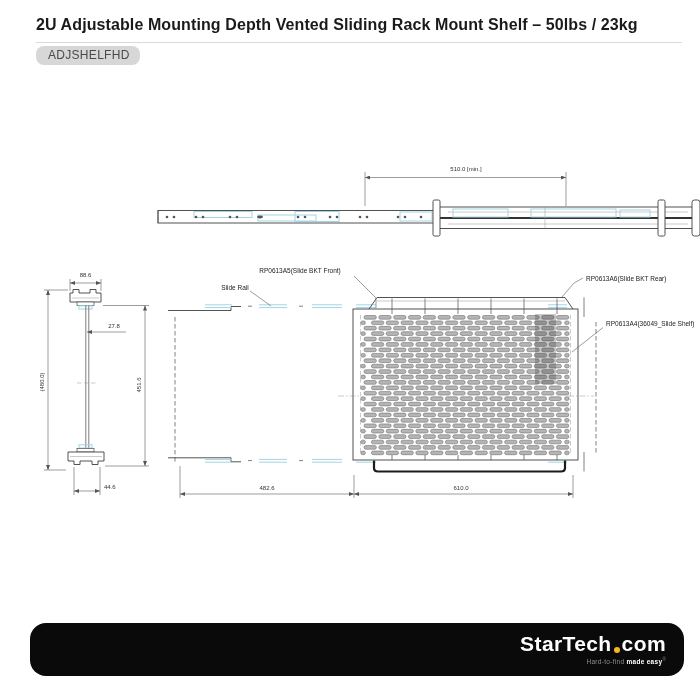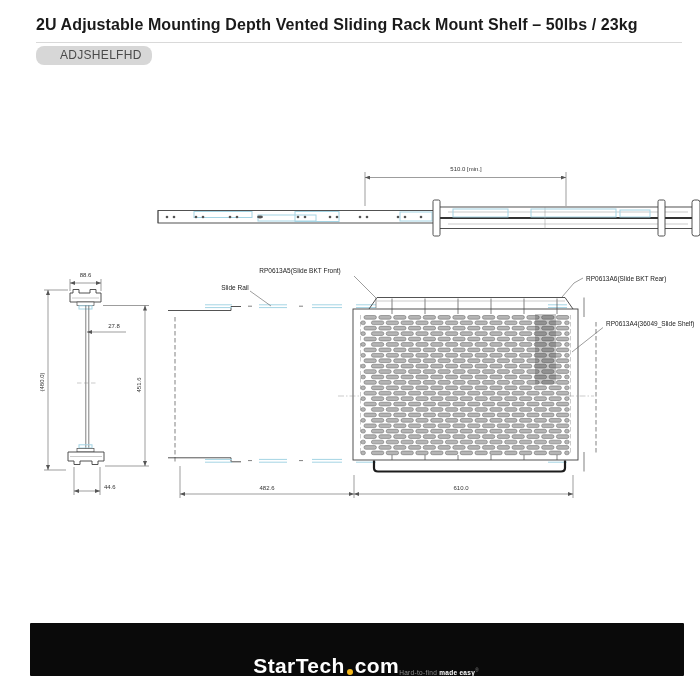--- a/index.html
+++ b/index.html
@@ -2,36 +2,36 @@
 <html><head>
 <meta charset="utf-8">
 <style>
   html,body{margin:0;padding:0;background:#fff;}
   .page{position:relative;width:700px;height:700px;background:#fff;overflow:hidden;
         font-family:"Liberation Sans",sans-serif;margin-left:8px;}
   .title{position:absolute;left:28px;top:16px;width:660px;font-size:16px;font-weight:bold;
          color:#1a1a1a;letter-spacing:.1px;white-space:nowrap;}
   .rule{position:absolute;left:28px;top:42px;width:646px;height:1px;background:#d9d9d9;}
   .badge{position:absolute;left:28px;top:46px;background:#d7d7d7;color:#4a4a4a;
-         font-size:12px;padding:2px 10px 3px 24px;border-radius:8px;letter-spacing:.3px;}
+         font-size:12px;padding:2px 10px 3px 12px;border-radius:8px;letter-spacing:.3px;}
   svg.draw{position:absolute;left:0;top:0;}
   svg.draw text{font-family:"Liberation Sans",sans-serif;}
   .ln{stroke:#3f3f3f;stroke-width:.9;fill:none;}
   .ln2{stroke:#4a4a4a;stroke-width:.7;fill:none;}
   .thin{stroke:#8a8a8a;stroke-width:.45;fill:none;}
   .thick{stroke:#1c1c1c;stroke-width:2.2;fill:none;}
   .cy{stroke:#a4d4e4;stroke-width:1;fill:none;}
   .dim{stroke:#5a5a5a;stroke-width:.6;fill:none;}
   .dash{stroke-dasharray:4.5 2.5;}
   .wh{fill:#ffffff;}
   .dimtxt{font-size:6px;fill:#333;}
   .lbl{font-size:6.5px;fill:#1a1a1a;}
   [data-name="vent-grid"] rect{fill:#b5b5b5;stroke:#5f5f5f;stroke-width:.5;}
   .logo-bar{position:absolute;left:22px;top:623px;width:654px;height:53px;background:#0a0a0a;
-            border-radius:1px;display:flex;flex-direction:row;align-items:flex-end;
+            border-radius:16px;display:flex;flex-direction:column;align-items:flex-end;
             justify-content:center;padding-right:18px;box-sizing:border-box;padding-left:36px;}
   .brand{display:flex;align-items:baseline;color:#fff;font-size:21px;font-weight:600;
          letter-spacing:.4px;line-height:1;}
   .brand .dot{width:6.5px;height:6.5px;border-radius:50%;margin:0 1.5px 1px 2px;
               align-self:flex-end;}
   .tagline{margin-top:3px;font-size:6.5px;color:#8f8f8f;letter-spacing:.3px;}
   .tagline b{color:#fff;}
   .tagline .tm{font-size:4.5px;vertical-align:super;}
 </style>
 </head>

